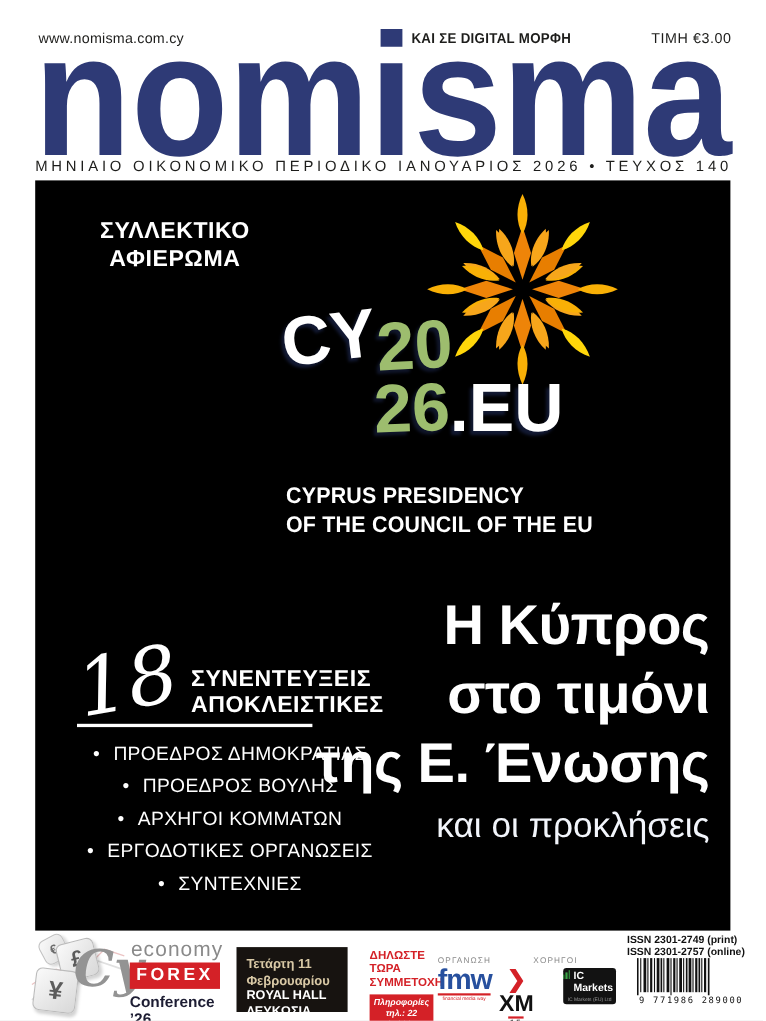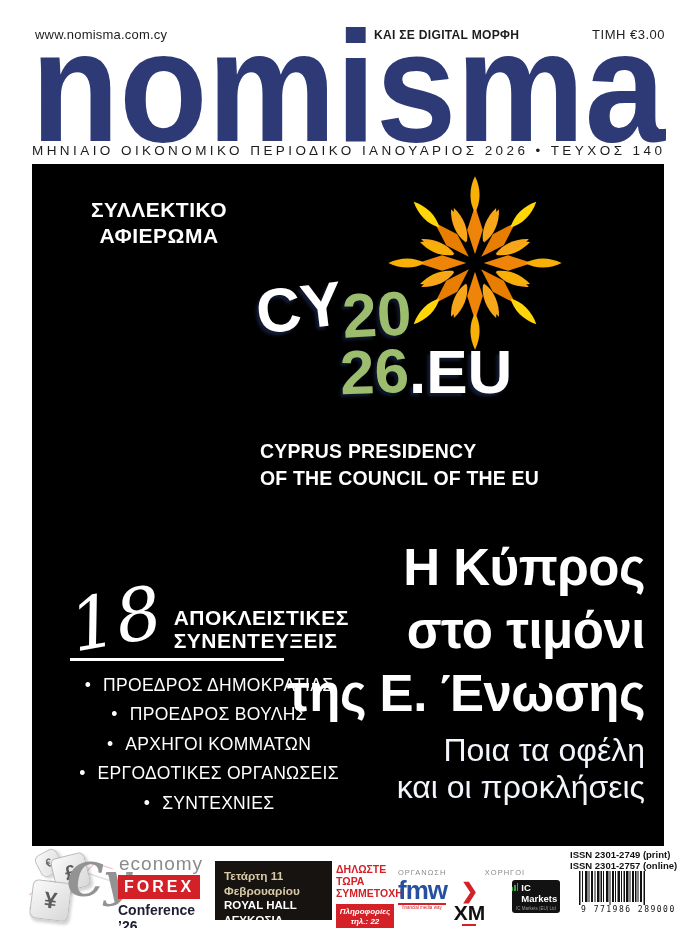--- a/index.html
+++ b/index.html
@@ -58,21 +58,21 @@
   .die1{left:28px;top:4px;width:33px;height:33px;font-size:20px;transform:rotate(-14deg);}
   .die2{left:6px;top:30px;width:37px;height:37px;font-size:23px;transform:rotate(7deg);}
   .die3{left:12px;top:0px;width:22px;height:22px;font-size:12px;transform:rotate(-28deg);opacity:.9;}
   .conf-cy{position:absolute;left:42px;top:6px;font-family:"DejaVu Serif",serif;font-style:italic;font-weight:bold;
            font-size:46px;color:#939393;line-height:1;}
   .conf-economy{position:absolute;left:94px;top:2px;font-size:19px;color:#8a8a8a;letter-spacing:1px;}
   .conf-forex{position:absolute;left:93px;top:24px;width:82px;height:24px;background:#d42127;color:#fff;
               font-weight:bold;font-size:16px;letter-spacing:3px;display:flex;align-items:center;justify-content:center;}
   .conf-conf{position:absolute;left:93px;top:51px;font-weight:bold;font-size:14px;color:#1d1d33;}
 
-  .event-box{left:215px;top:861px;width:117px;height:59px;background:#171310;color:#fff;
+  .event-box{left:215px;top:861px;width:101px;height:59px;background:#171310;color:#fff;
              padding:8px 0 0 9px;box-sizing:border-box;font-weight:bold;font-size:11.5px;line-height:14.5px;}
   .event-date{color:#d9c9a6;font-size:11.8px;}
 
   .register{left:336px;top:863px;width:58px;text-align:left;}
   .reg-call{color:#d42127;font-weight:bold;font-size:10.5px;line-height:12px;}
   .reg-box{margin-top:5px;background:#d42127;color:#fff;font-style:italic;font-weight:bold;
            font-size:8px;line-height:10px;padding:3px 3px;text-align:center;}
 
   .small-label{color:#8a8a8a;font-size:7.5px;letter-spacing:1px;text-align:center;}
   .fmw{left:398px;top:868px;width:48px;text-align:center;}
@@ -187,30 +187,29 @@
     <div>CYPRUS PRESIDENCY</div>
     <div>OF THE COUNCIL OF THE EU</div>
   </div>
 
   <div class="abs headline">
     <div>Η Κύπρος</div>
     <div>στο τιμόνι</div>
     <div>της Ε. Ένωσης</div>
   </div>
   <div class="abs subhead">
-    <div>Ποια τα οφέλη</div>
     <div>και οι προκλήσεις</div>
   </div>
 
   <div class="abs intv">
     <div class="intv-head">
       <span class="intv-count">18</span>
       <span class="intv-labels">
+        <div>ΣΥΝΕΝΤΕΥΞΕΙΣ</div>
         <div>ΑΠΟΚΛΕΙΣΤΙΚΕΣ</div>
-        <div>ΣΥΝΕΝΤΕΥΞΕΙΣ</div>
       </span>
     </div>
     <div class="intv-rule"></div>
     <ul class="intv-list">
       <li>ΠΡΟΕΔΡΟΣ ΔΗΜΟΚΡΑΤΙΑΣ</li>
       <li>ΠΡΟΕΔΡΟΣ ΒΟΥΛΗΣ</li>
       <li>ΑΡΧΗΓΟΙ ΚΟΜΜΑΤΩΝ</li>
       <li>ΕΡΓΟΔΟΤΙΚΕΣ ΟΡΓΑΝΩΣΕΙΣ</li>
       <li>ΣΥΝΤΕΧΝΙΕΣ</li>
     </ul>

